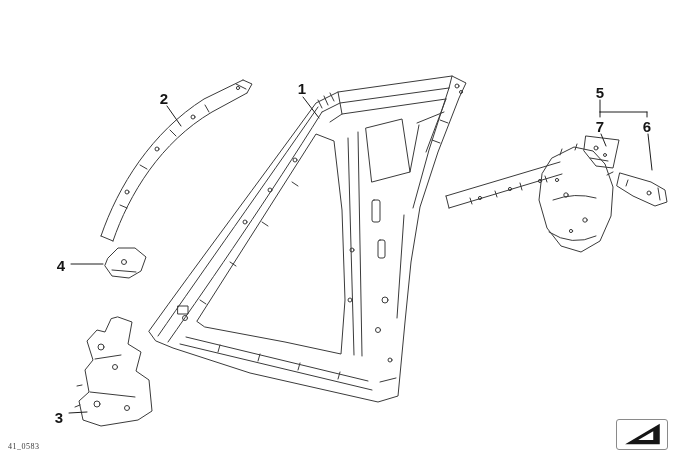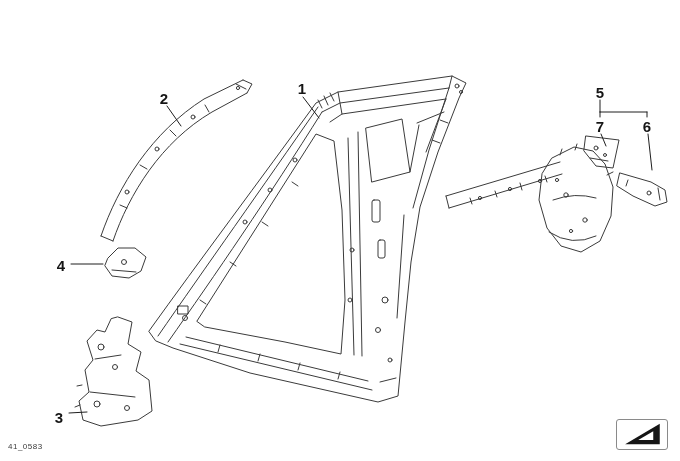--- a/index.html
+++ b/index.html
@@ -23,21 +23,21 @@
     font-size:15px;
     font-weight:bold;
     color:var(--text);
     line-height:1;
     cursor:pointer;
     user-select:none;
   }
   .diagram-code{
     position:absolute;
     left:8px;top:442px;
-    font-family:Liberation Sans, sans-serif;
+    font-family:Liberation Serif, serif;
     font-size:8px;
     color:#3a3a3a;
     letter-spacing:0.5px;
   }
   .nav-box{
     position:absolute;
     left:616px;top:419px;
     width:52px;height:31px;
     background:#ffffff;
     border:1px solid #8a8a8a;

